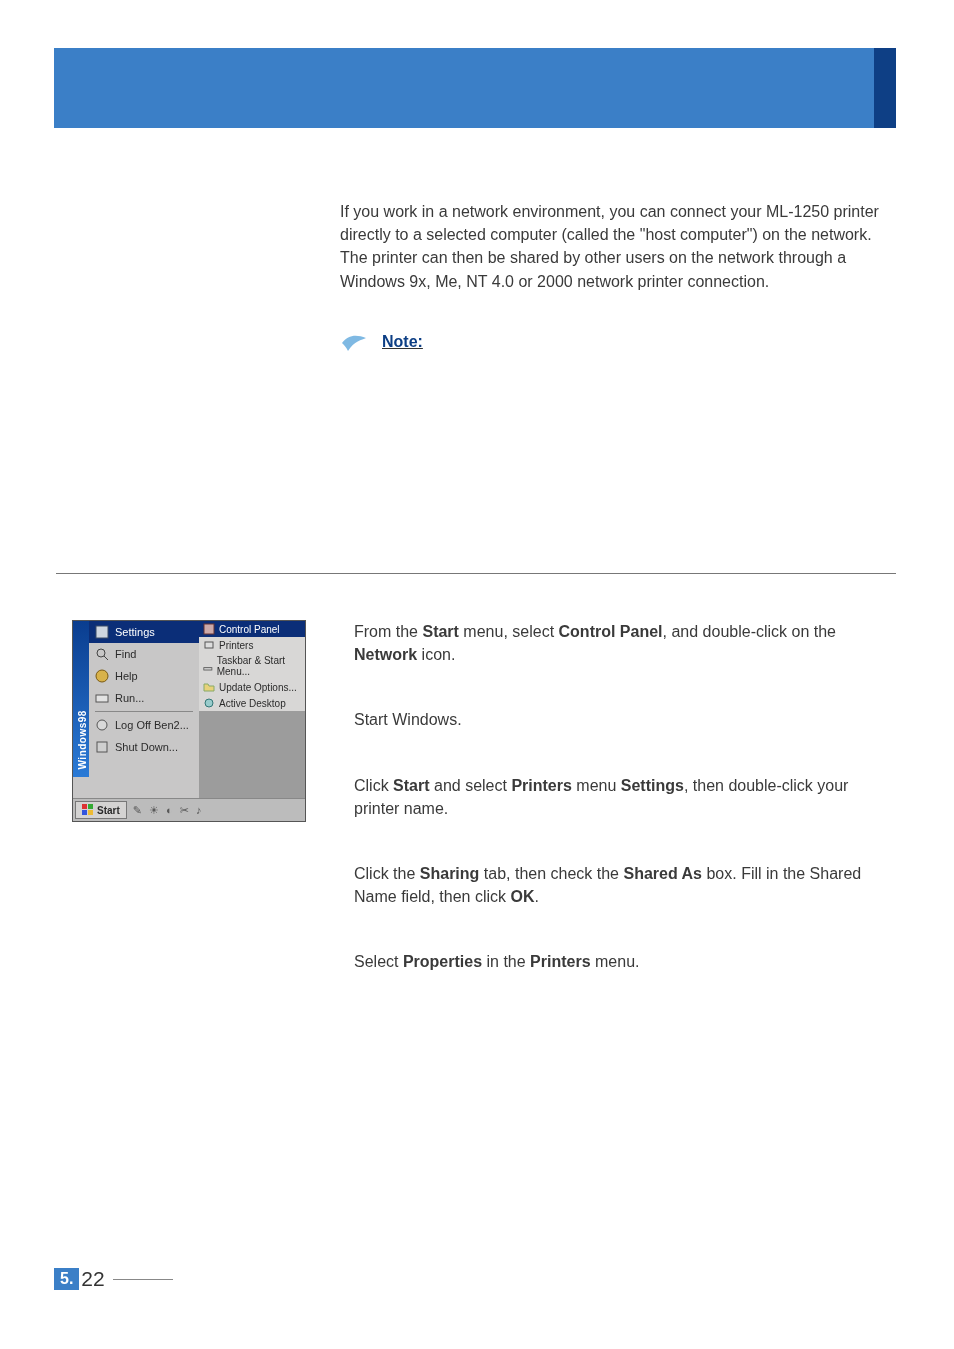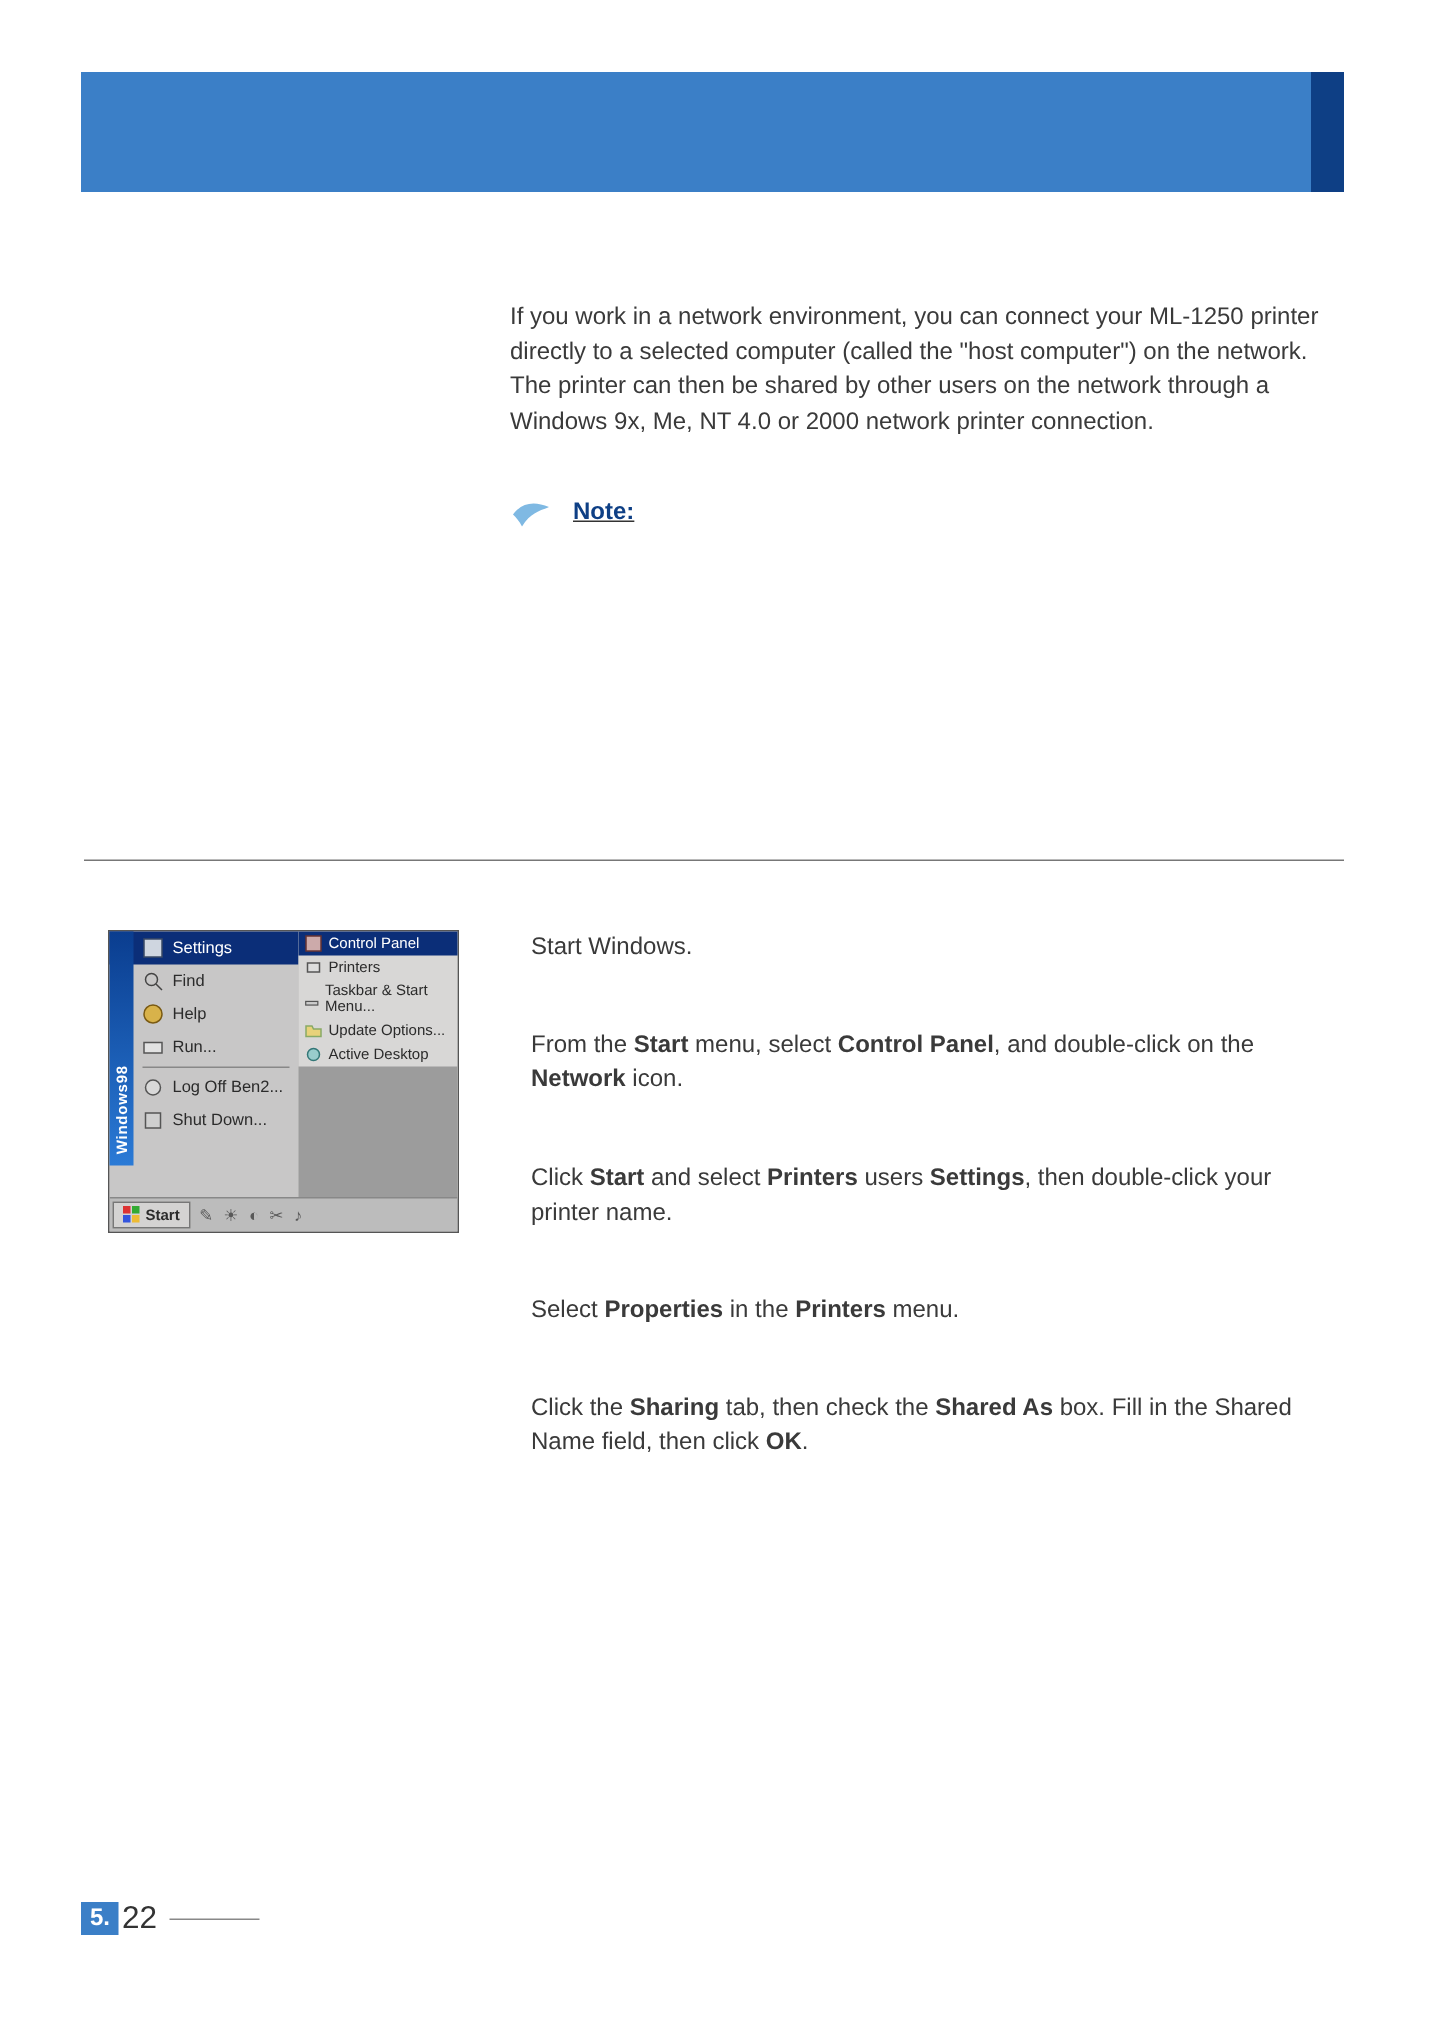--- a/index.html
+++ b/index.html
@@ -342,33 +342,33 @@
           <rect x="6" y="6" width="5" height="5" fill="#eb3"></rect>
         </svg>
         <span>Start</span>
       </div>
       <div class="tray">✎ ☀ ◐ ✂ ♪</div>
     </div>
   </div>
 
   <div class="steps">
     <div class="step">
+      <span>From the </span><span class="bold">Start</span><span> menu, select </span><span class="bold">Control Panel</span><span>, and double-click on the </span><span class="bold">Network</span><span> icon.</span>
+    </div>
+    <div class="step">
       <span>Start Windows.</span>
     </div>
     <div class="step">
-      <span>From the </span><span class="bold">Start</span><span> menu, select </span><span class="bold">Control Panel</span><span>, and double-click on the </span><span class="bold">Network</span><span> icon.</span>
-    </div>
-    <div class="step">
-      <span>Click </span><span class="bold">Start</span><span> and select </span><span class="bold">Printers</span><span> users </span><span class="bold">Settings</span><span>, then double-click your printer name.</span>
+      <span>Click </span><span class="bold">Start</span><span> and select </span><span class="bold">Printers</span><span> menu </span><span class="bold">Settings</span><span>, then double-click your printer name.</span>
+    </div>
+    <div class="step">
+      <span>Click the </span><span class="bold">Sharing</span><span> tab, then check the </span><span class="bold">Shared As</span><span> box. Fill in the Shared Name field, then click </span><span class="bold">OK</span><span>.</span>
     </div>
     <div class="step">
       <span>Select </span><span class="bold">Properties</span><span> in the </span><span class="bold">Printers</span><span> menu.</span>
-    </div>
-    <div class="step">
-      <span>Click the </span><span class="bold">Sharing</span><span> tab, then check the </span><span class="bold">Shared As</span><span> box. Fill in the Shared Name field, then click </span><span class="bold">OK</span><span>.</span>
     </div>
   </div>
 
   <div class="page-num">
     <span class="box">5.</span>
       <span class="n">22</span>
     <div class="page-num-line"></div>
   </div>
 
 </div>

